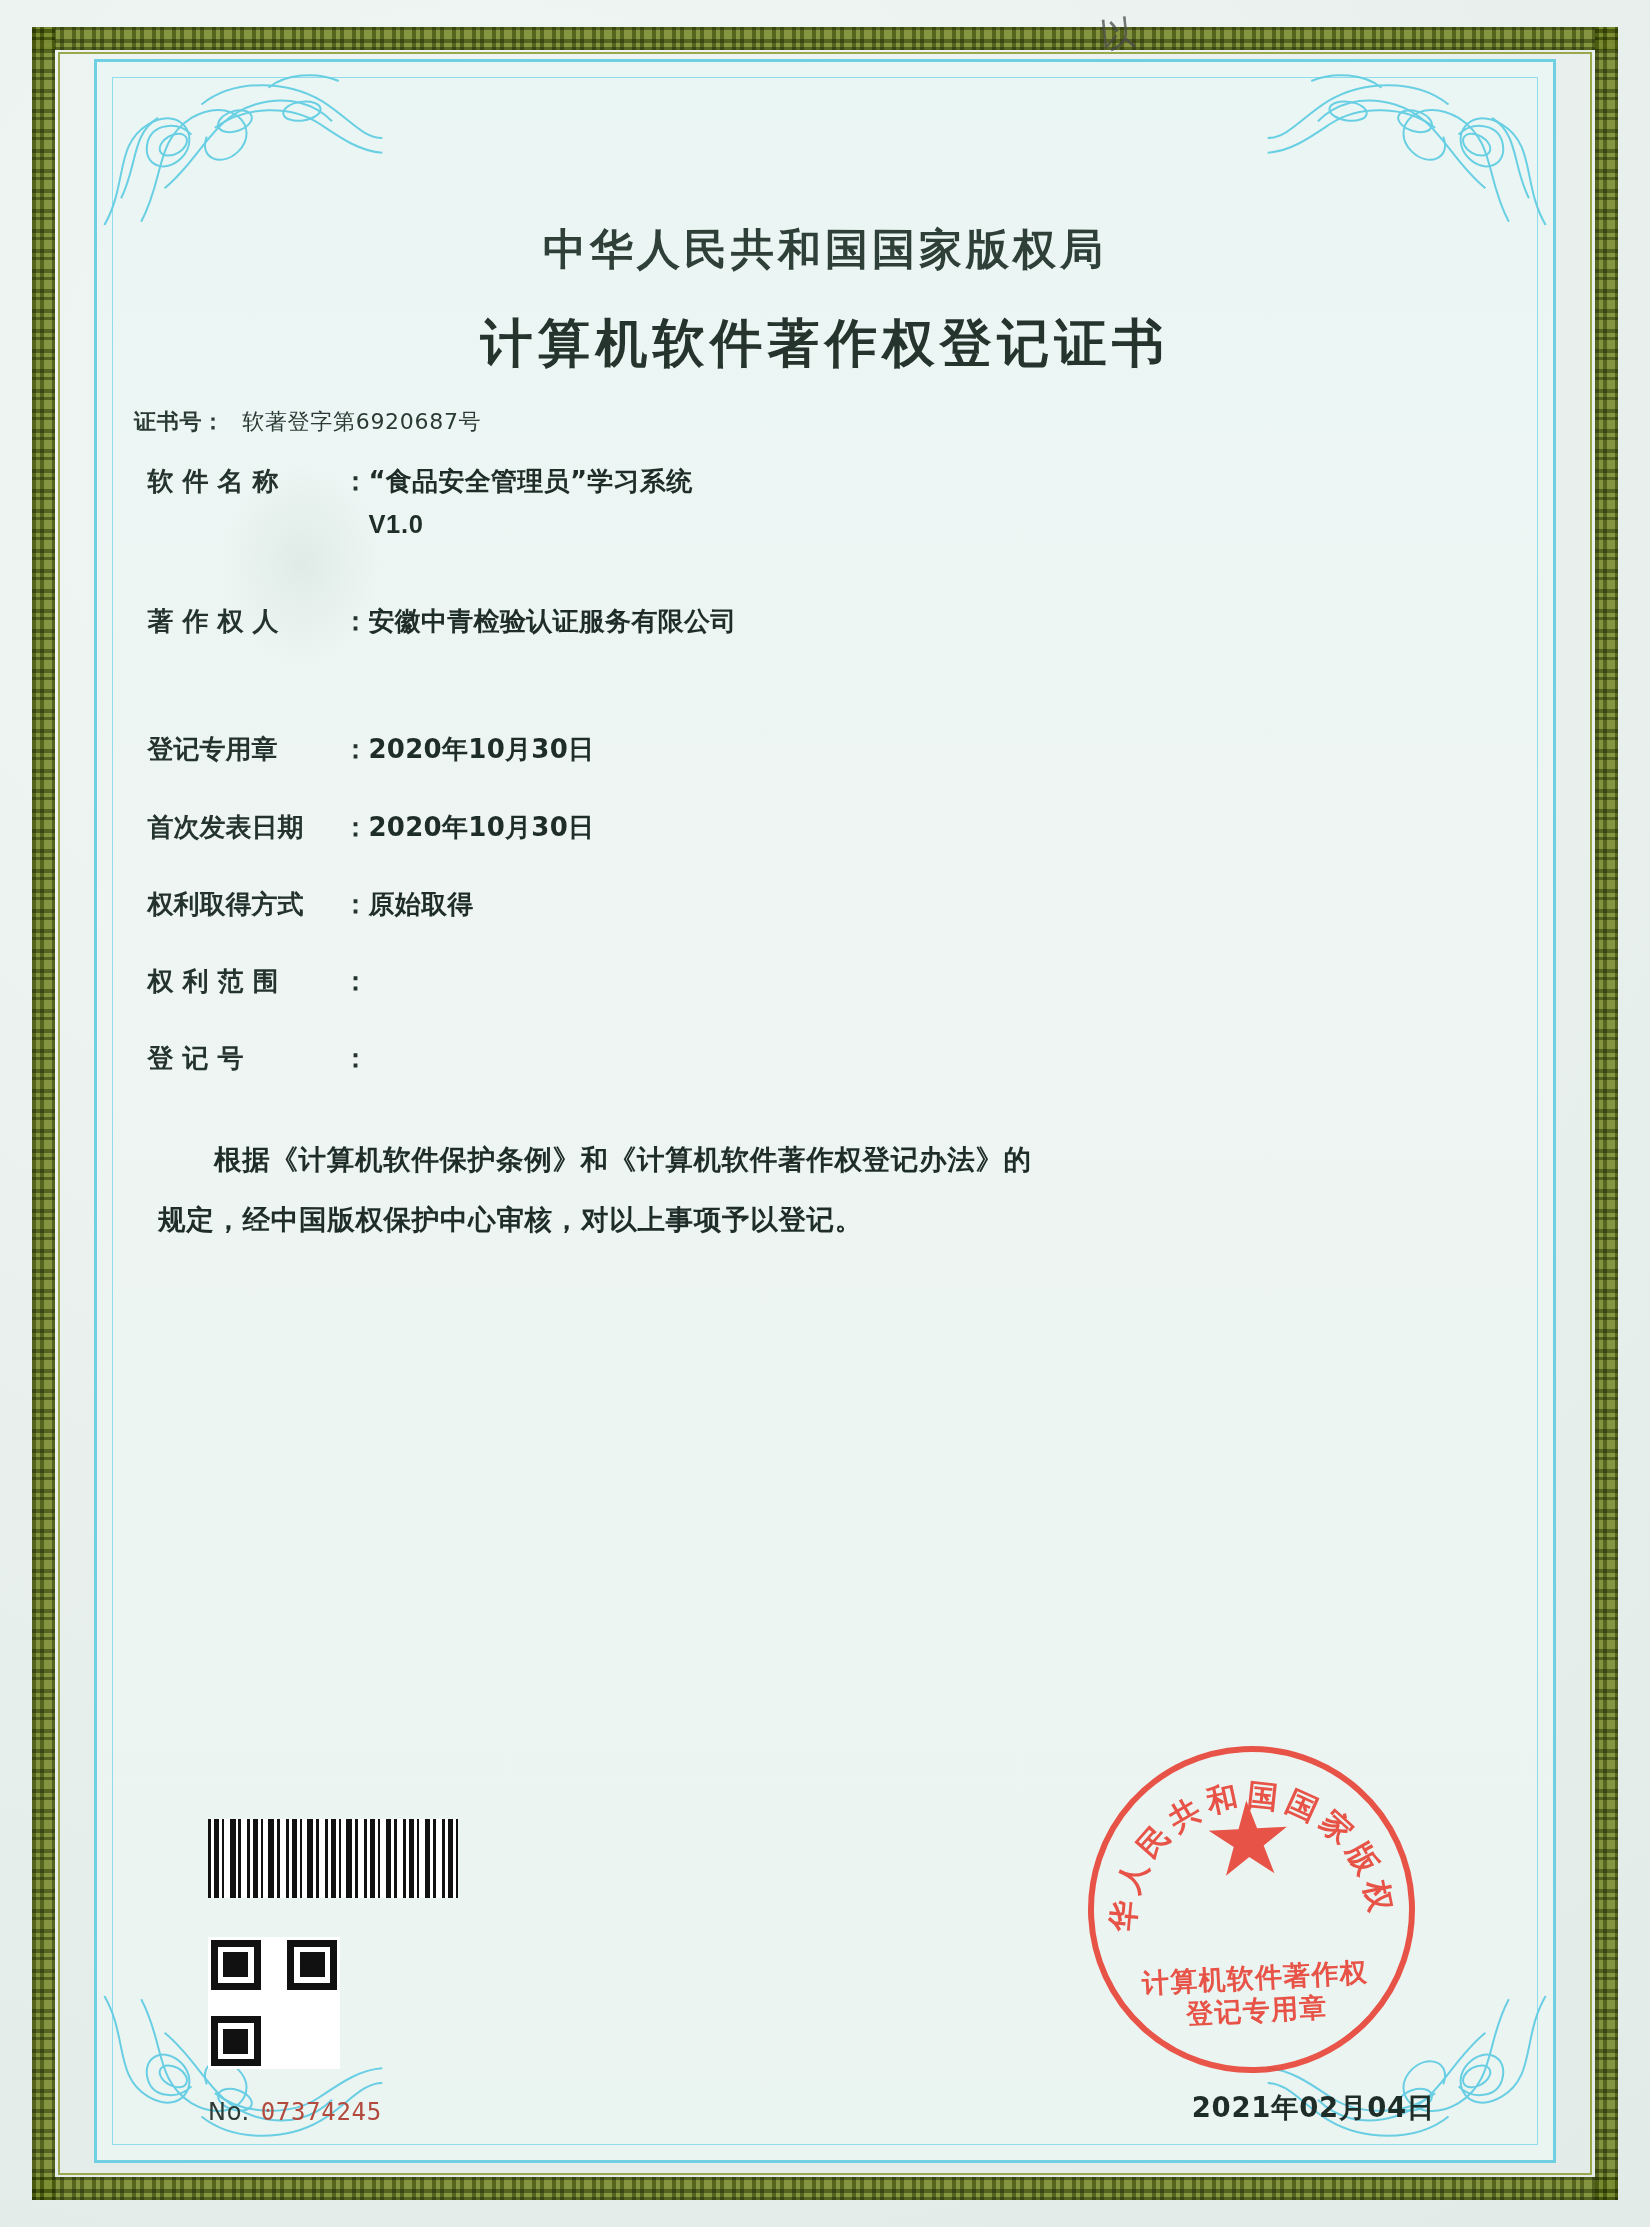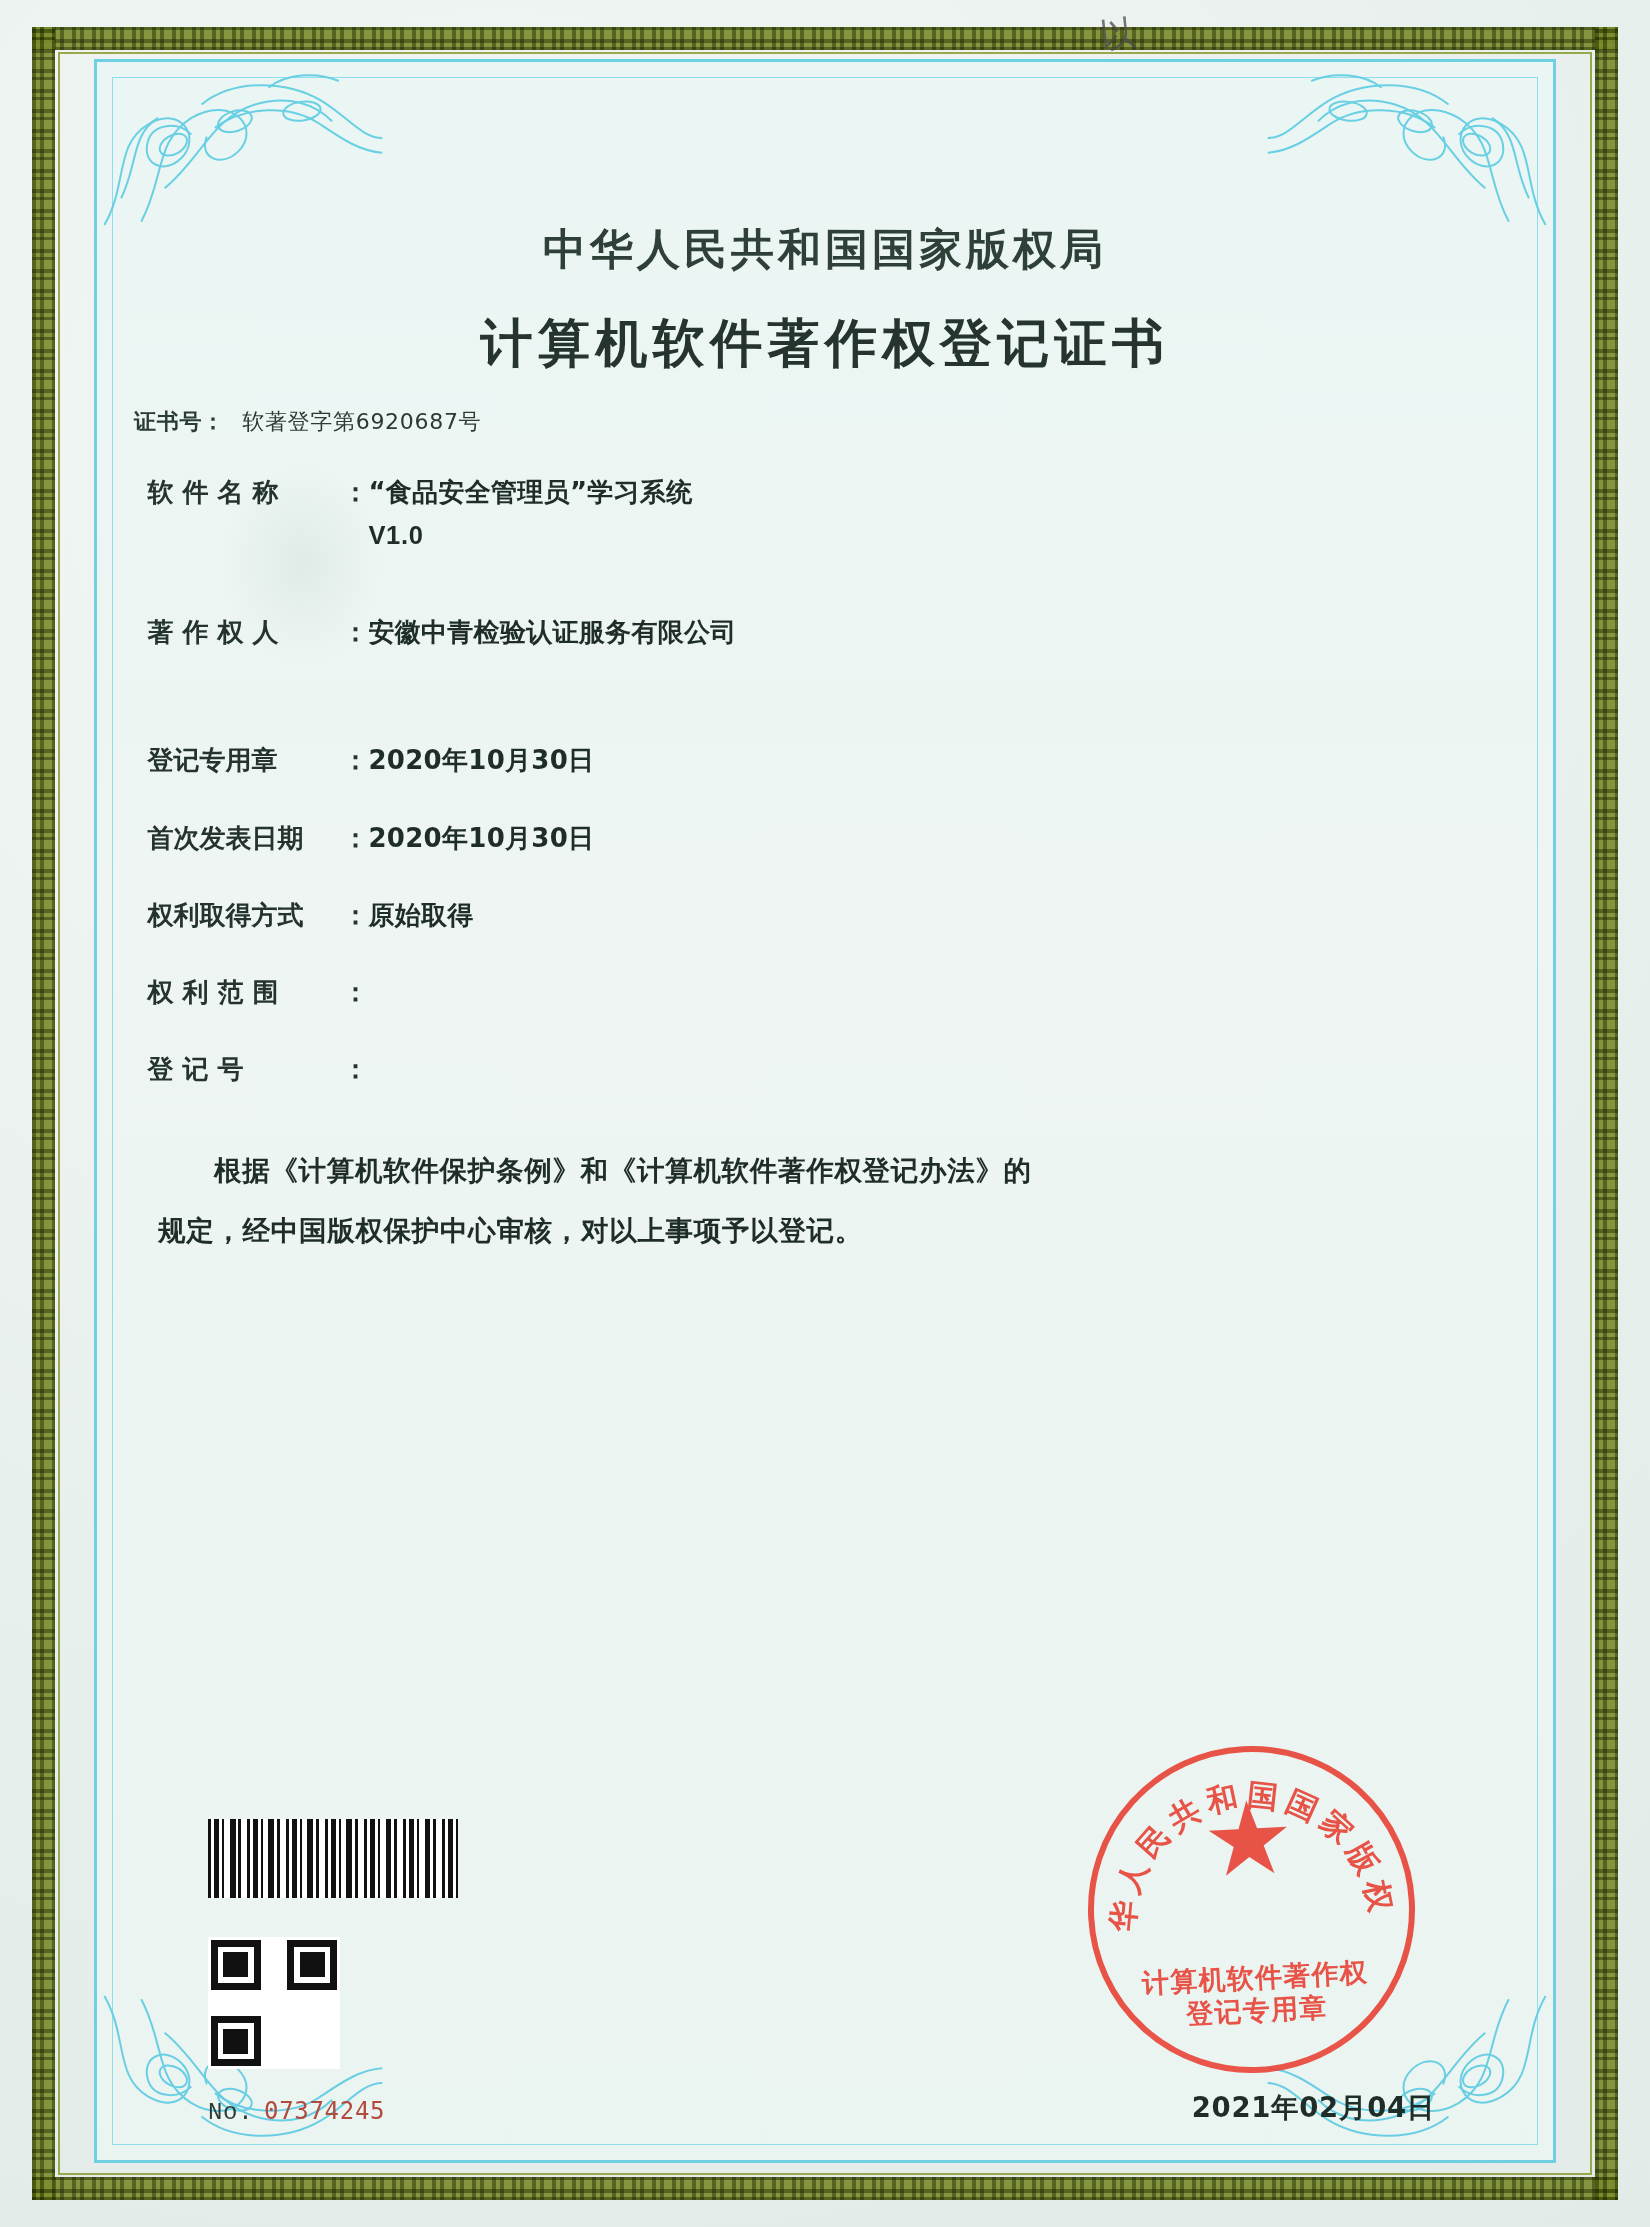--- a/index.html
+++ b/index.html
@@ -117,21 +117,21 @@
     margin-top: 28px;
     text-align: left;
     font-size: 22px;
     color: #2a3a34;
     letter-spacing: 0.7px;
     padding-right: 47px;
   }
   .cert-no-row .lbl { margin-right: 17.4px; font-weight: 600; }
 
   .fields {
-    margin-top: 39px;
+    margin-top: 28px;
     padding-left: 13.4px;
   }
   .field-row {
     display: flex;
     align-items: flex-start;
     margin-bottom: 0;
     font-size: 26px;
     line-height: 1.28;
   }
   .field-label {
@@ -221,21 +221,21 @@
 
   .serial {
     position: absolute;
     left: 74px;
     bottom: 6.7px;
     font-size: 24px;
     color: #2b3a34;
     letter-spacing: 0.7px;
     font-family: "DejaVu Sans", sans-serif;
   }
-  .serial .no { color:#2b3a34;font-family:Liberation Mono, monospace; }
+  .serial .no { color:#2b3a34; }
   .serial .digits { color: #b24a3e; margin-left: 10.7px; font-family:"DejaVu Sans Mono", monospace; }
 
   .issue-date {
     position: absolute;
     right: 81px;
     bottom: 6.7px;
     font-size: 27.5px;
     color: #1f2d28;
     font-weight: 600;
     letter-spacing: 0.7px;

